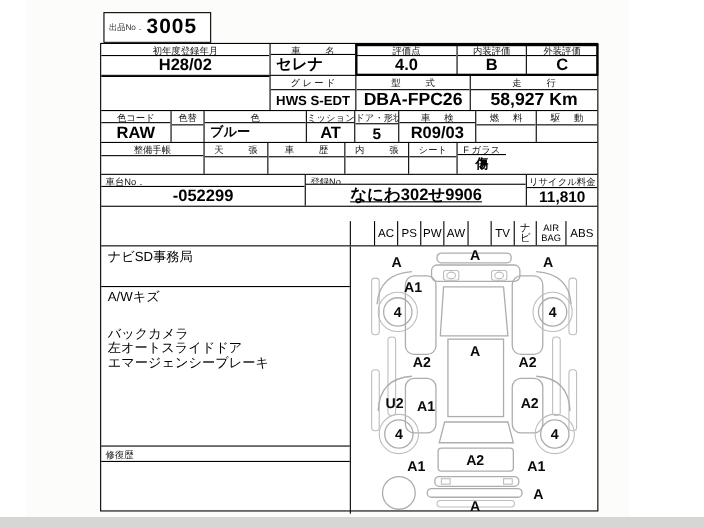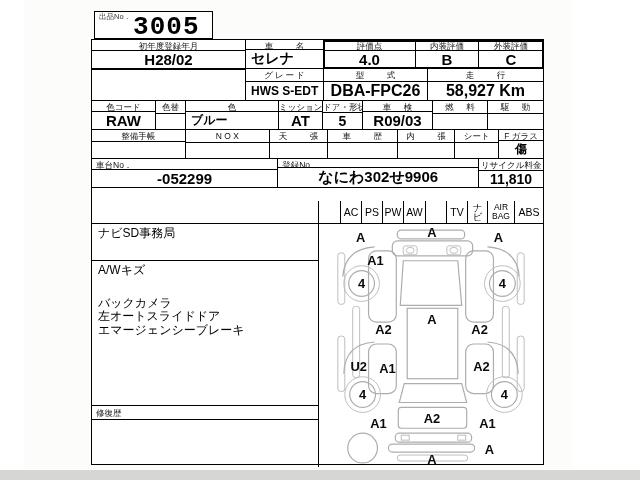--- a/index.html
+++ b/index.html
@@ -1,24 +1,24 @@
 <!DOCTYPE html>
 <html><head>
 <meta charset="utf-8">
 <style>
   html,body{margin:0;padding:0;background:#fff;}
   #stage{position:relative;width:640px;height:480px;background:#fff;overflow:hidden;
          font-family:"Liberation Sans","DejaVu Sans",sans-serif;color:#000;}
   .pagebg{position:absolute;left:24px;top:0;width:548px;height:470px;background:#fcfcfa;}
   .botshadow{position:absolute;left:0;top:470px;width:640px;height:10px;background:#d6d6d4;}
   
-  #lotbox{position:absolute;left:94px;top:11px;width:119px;height:28px;border:1px solid #000;
-          box-sizing:border-box;display:flex;align-items:flex-start;background:#fff;}
+  #lotbox{position:absolute;left:94px;top:11px;width:98px;height:28px;border:1px solid #000;
+          box-sizing:border-box;display:flex;align-items:center;background:#fff;}
   #lotbox .ll{font-size:7.5px;color:#333;padding:0 2px 0 4px;letter-spacing:0;}
-  #lotbox .lv{font-size:26px;font-weight:700;letter-spacing:1px;font-family:Liberation Mono, monospace;}
+  #lotbox .lv{font-size:19px;font-weight:700;letter-spacing:1px;}
   
   #doc{position:absolute;left:91px;top:39px;width:453px;height:426px;border:1px solid #000;
        box-sizing:border-box;background:#fff;}
   .row{position:absolute;left:0;width:451px;display:flex;box-sizing:border-box;border-bottom:1px solid #000;}
   .c{box-sizing:border-box;border-right:1px solid #000;display:flex;flex-direction:column;overflow:hidden;}
   .c.last{border-right:none;}
   .l{height:12px;line-height:12px;font-size:8.5px;text-align:center;border-bottom:1px solid #000;
      color:#111;white-space:nowrap;overflow:hidden;}
   .l.sp{letter-spacing:7px;text-indent:7px;}
   .l.sp2{letter-spacing:2px;text-indent:2px;}
@@ -136,24 +136,20 @@
       <div class="l sp2">駆　動</div>
       <div class="v"></div>
     </div>
   </div>
 
   <div class="row" style="top:90px;height:29px;">
     <div class="c" style="width:94px;gap:16px;">
       <div class="l">整備手帳</div>
       <div class="v"></div>
     </div>
-    <div class="c" style="width:85px;">
-      <div class="l">N O X</div>
-      <div class="v"></div>
-    </div>
     <div class="c" style="width:58px;">
       <div class="l sp">天　張</div>
       <div class="v"></div>
     </div>
     <div class="c" style="width:70px;">
       <div class="l sp">車　歴</div>
       <div class="v"></div>
     </div>
     <div class="c" style="width:58px;">
       <div class="l sp">内　張</div>
@@ -167,21 +163,21 @@
       <div class="l">F ガラス</div>
       <div class="v f12">傷</div>
     </div>
   </div>
 
   <div class="row" style="top:119px;height:29px;">
     <div class="c" style="width:187px;">
       <div class="l left">車台No．</div>
       <div class="v f15">-052299</div>
     </div>
-    <div class="c" style="width:202px;">
+    <div class="c" style="width:202px;text-decoration:underline;">
       <div class="l left">登録No．</div>
       <div class="v f15">なにわ302せ9906</div>
     </div>
     <div class="c last" style="width:64px;">
       <div class="l">リサイクル料金</div>
       <div class="v f14">11,810</div>
     </div>
   </div>
 
 

